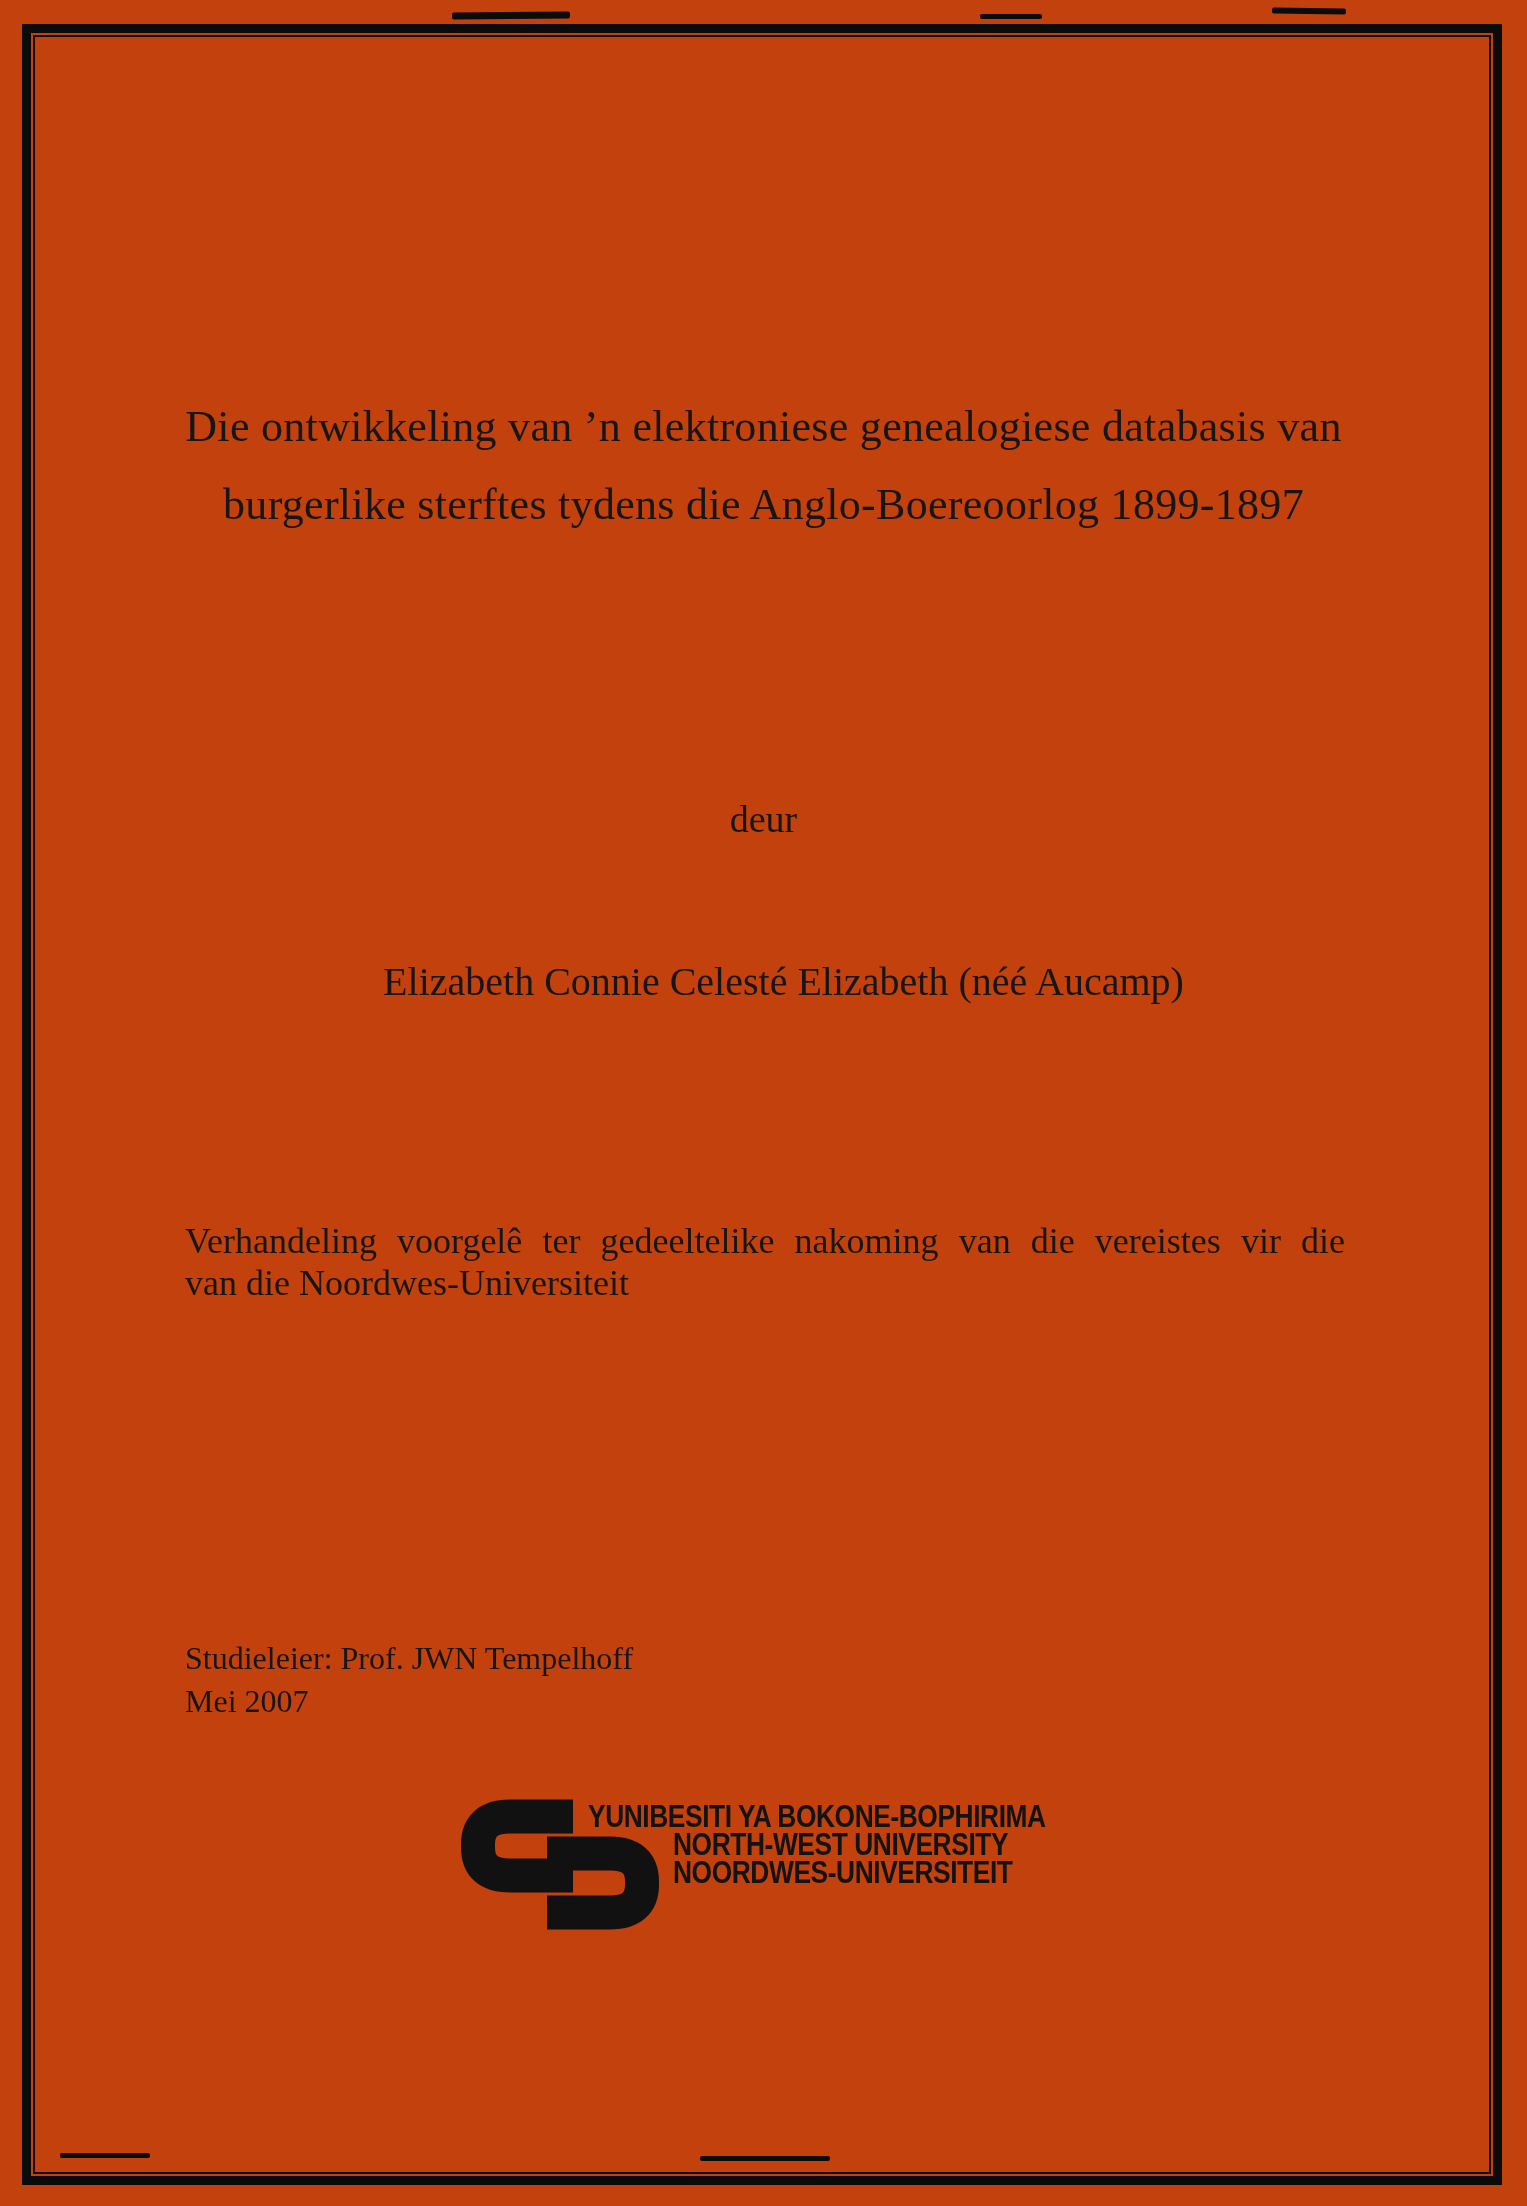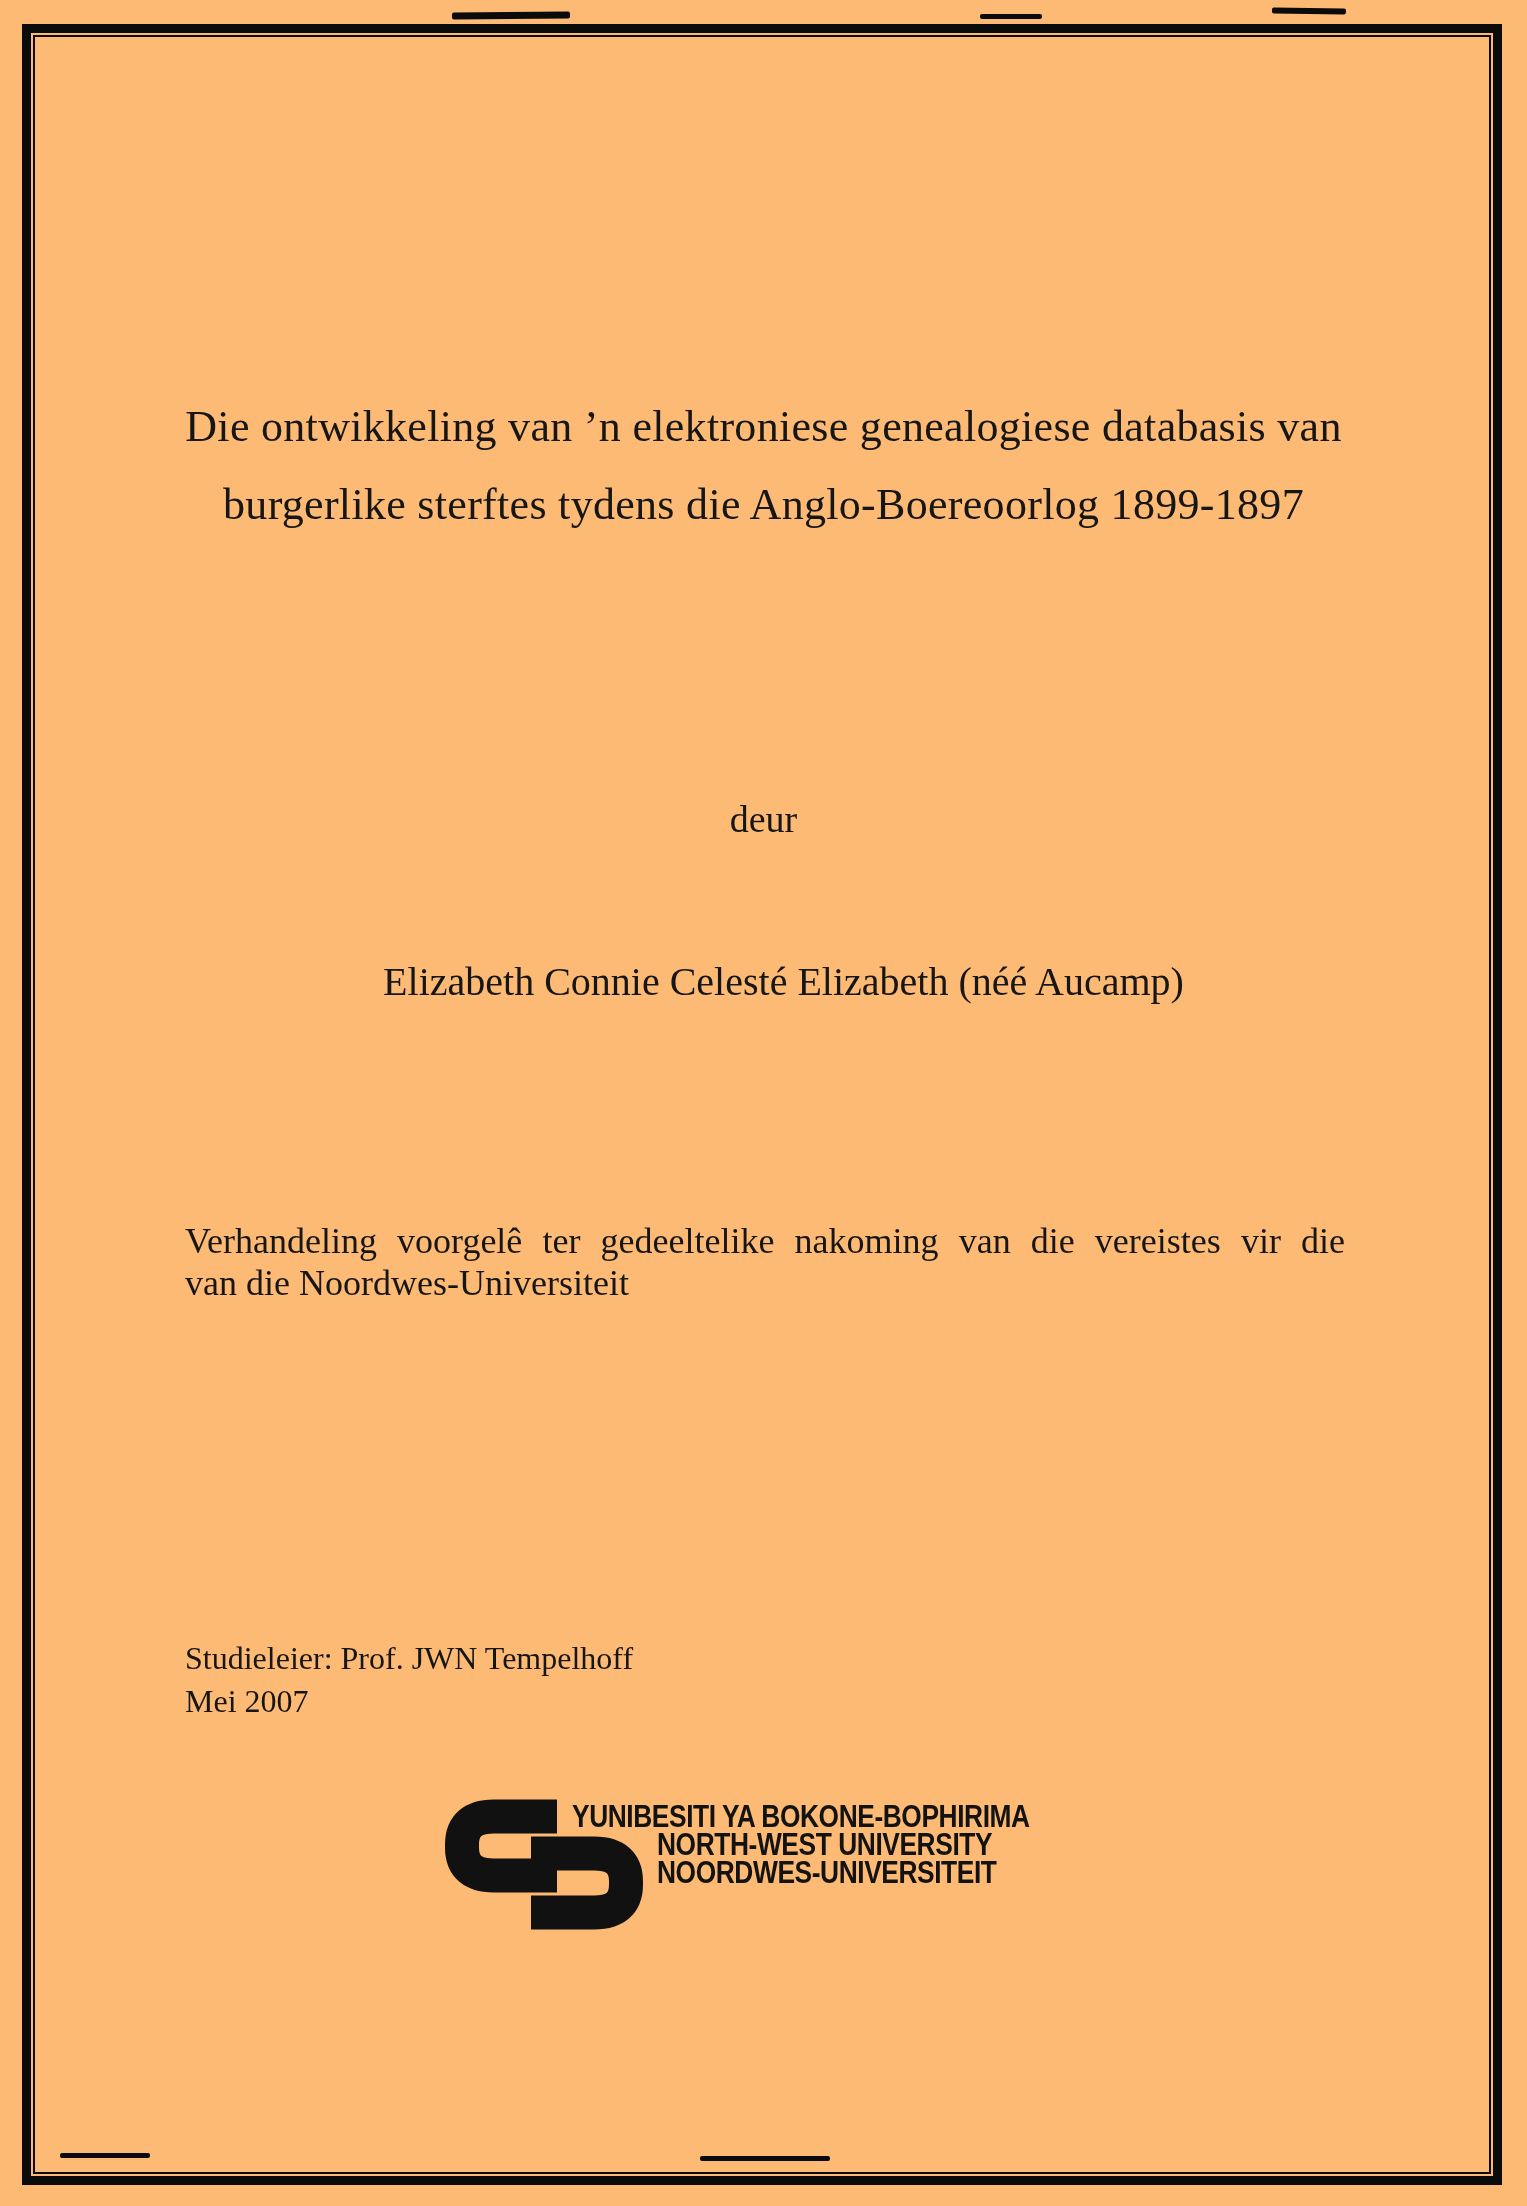--- a/index.html
+++ b/index.html
@@ -1,21 +1,21 @@
 <!DOCTYPE html>
 <html><head>
 <meta charset="utf-8">
 <style>
   html, body { margin: 0; padding: 0; background: #e8e8e8; }
   #page {
     position: relative;
     width: 1527px;
     height: 2206px;
     margin: 0 auto;
-    background: #fdba74;
+    background: #c2410c;
     color: #161616;
     font-family: "Liberation Serif", serif;
     overflow: hidden;
   }
   
   .frame-outer {
     position: absolute;
     left: 22px; top: 24px;
     width: 1480px; height: 2161px;
     border: 9px solid #0b0b0b;
@@ -67,21 +67,21 @@
   }
   .degree-statement .italic { font-style: italic; }
   .supervisor-block {
     position: absolute;
     left: 185px; top: 1637px;
     font-size: 32px;
     line-height: 43px;
   }
   .logo {
     position: absolute;
-    left: 444px; top: 1795px;
+    left: 460px; top: 1795px;
     width: 640px; height: 160px;
   }
   .logo-mark {
     position: absolute;
     left: 0; top: 4px;
     width: 200px; height: 131px;
     color: #111111;
   }
   .logo-text {
     position: absolute;

